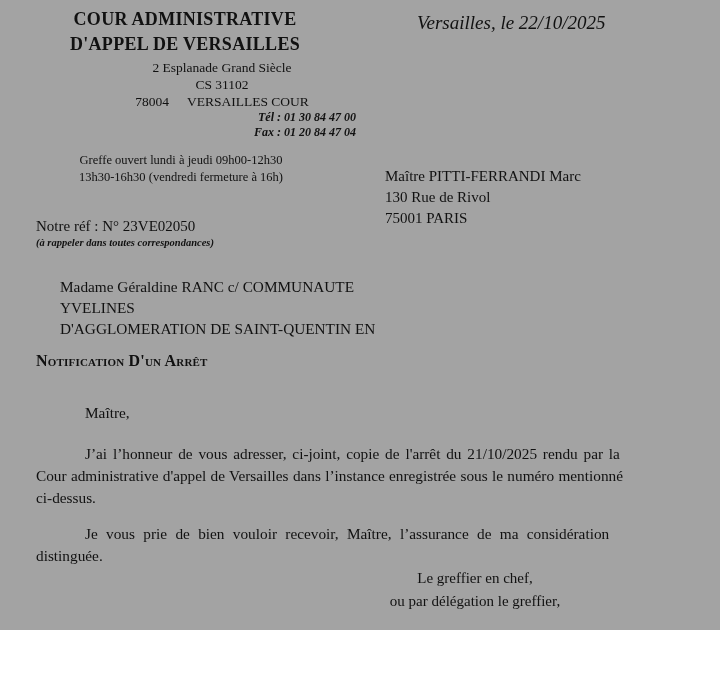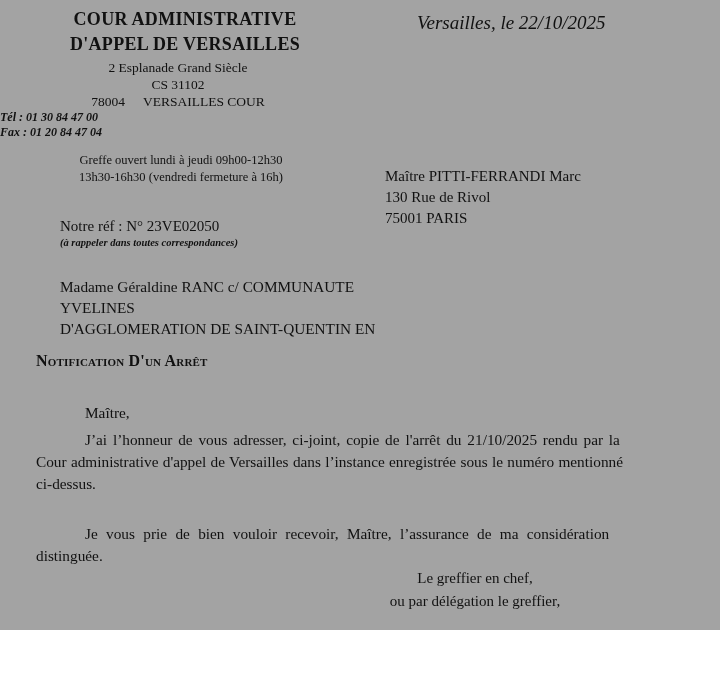--- a/index.html
+++ b/index.html
@@ -28,30 +28,31 @@
     line-height: 25px;
     letter-spacing: 0.3px;
   }
   .court-address {
     position: absolute;
     left: 0; top: 59px;
     width: 356px;
     text-align: center;
     font-size: 13.5px;
     line-height: 17px;
+    padding-left: 44px;
   }
   .gap {
     display: inline-block;
     width: 18px;
   }
   .telfax {
     position: absolute;
     left: 0; top: 110px;
     width: 356px;
-    text-align: left;
+    text-align: right;
     font-style: italic;
     font-weight: 600;
     font-size: 12px;
     line-height: 14.5px;
   }
   .hours {
     position: absolute;
     left: 0; top: 152px;
     width: 362px;
     text-align: center;
@@ -68,21 +69,21 @@
   }
   .recipient {
     position: absolute;
     left: 385px; top: 166px;
     font-size: 15px;
     line-height: 21px;
   }
   
   .reference {
     position: absolute;
-    left: 36px; top: 216px; margin-left: 24px;
+    left: 36px; top: 216px;
   }
   .reference .ref-label {
     font-size: 15px;
     line-height: 20px;
   }
   .reference .ref-note {
     font-style: italic;
     font-weight: 700;
     font-size: 10.5px;
     line-height: 14px;
@@ -110,21 +111,21 @@
     left: 85px; top: 404px;
     font-size: 15.3px;
   }
   .para {
     position: absolute;
     left: 36px;
     width: 650px;
     font-size: 15.3px;
     line-height: 22px;
   }
-  .para1 { top: 429px; }
+  .para1 { top: 443px; }
   .para2 { top: 523px; }
   .bline { white-space: nowrap; }
   .indent { padding-left: 49px; }
   .ws1 { word-spacing: 2px; }
   .ws2 { word-spacing: 0.5px; }
   .ws3 { word-spacing: 4.5px; }
   
   .signature {
     position: absolute;
     left: 310px; top: 567px;

